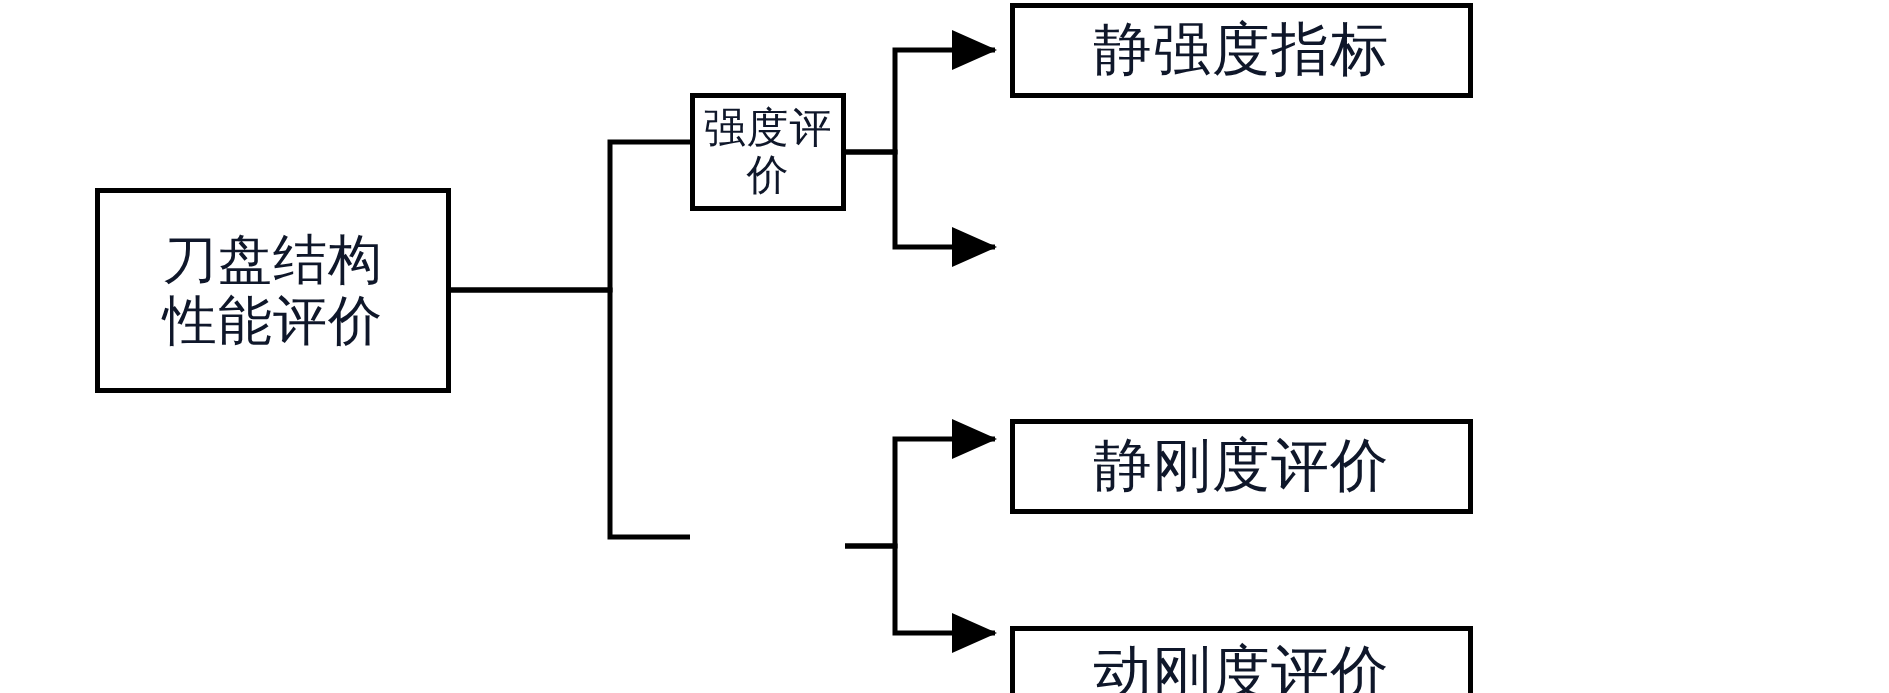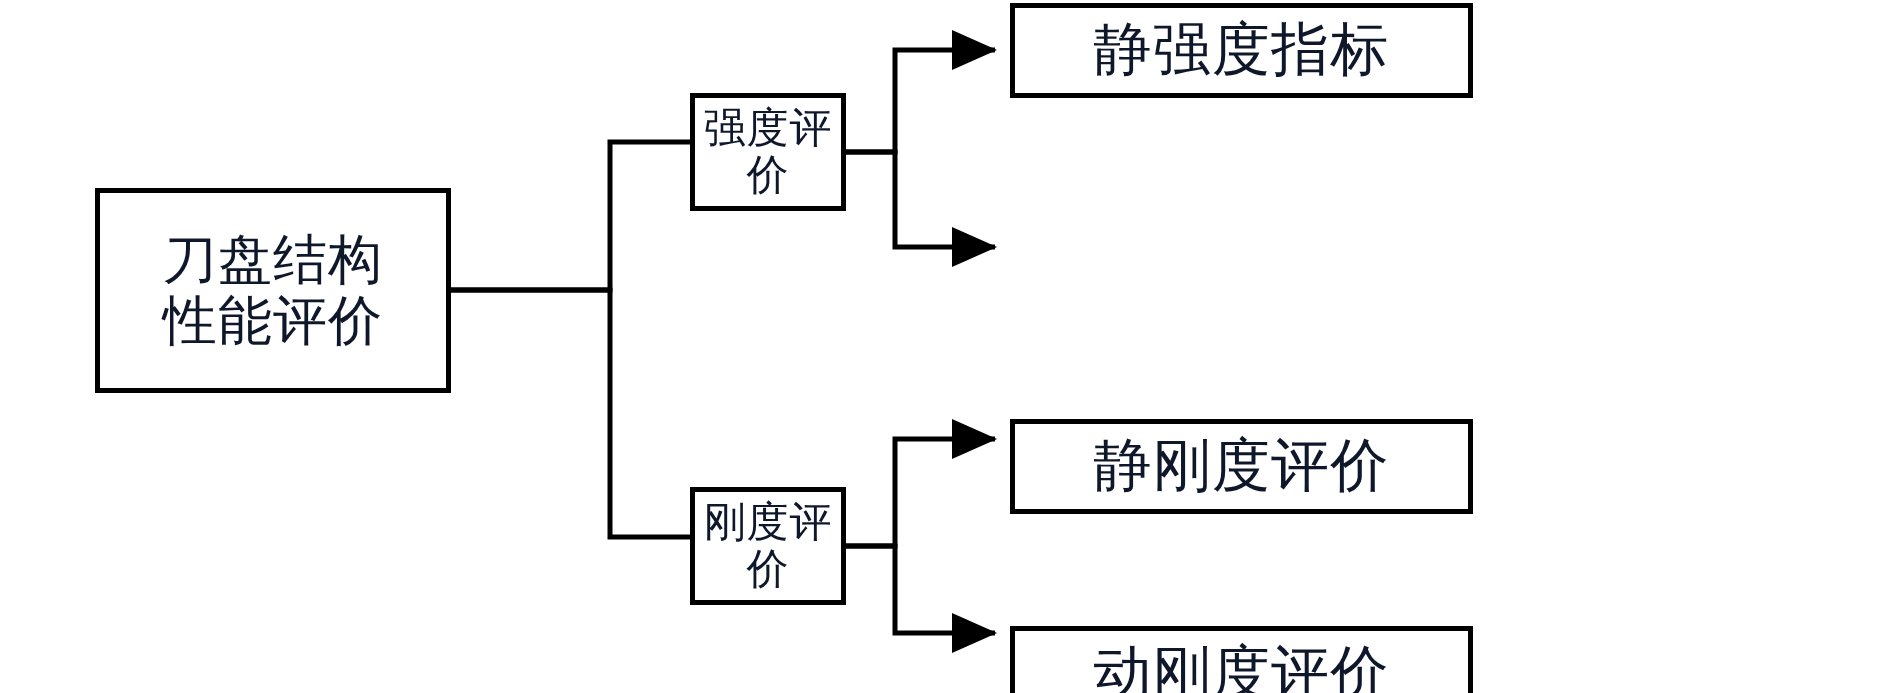--- a/index.html
+++ b/index.html
@@ -75,23 +75,20 @@
 
   <div class="node-box" style="left:95px; top:188px; width:356px; height:205px;">
     <span class="node-label root-label">刀盘结构
 性能评价</span>
   </div>
 
   <div class="node-box" style="left:690px; top:93px; width:156px; height:118px;">
     <span class="node-label mid-label">强度评价</span>
   </div>
 
-  <div class="node-box" style="left:690px; top:487px; width:156px; height:118px;">
-    <span class="node-label mid-label">刚度评价</span>
-  </div>
 
   <div class="node-box" style="left:1010px; top:3px; width:463px; height:95px;">
     <span class="node-label leaf-label">静强度指标</span>
   </div>
 
 
   <div class="node-box" style="left:1010px; top:391px; width:463px; height:95px;margin-top:28px;">
     <span class="node-label leaf-label">静刚度评价</span>
   </div>
 

